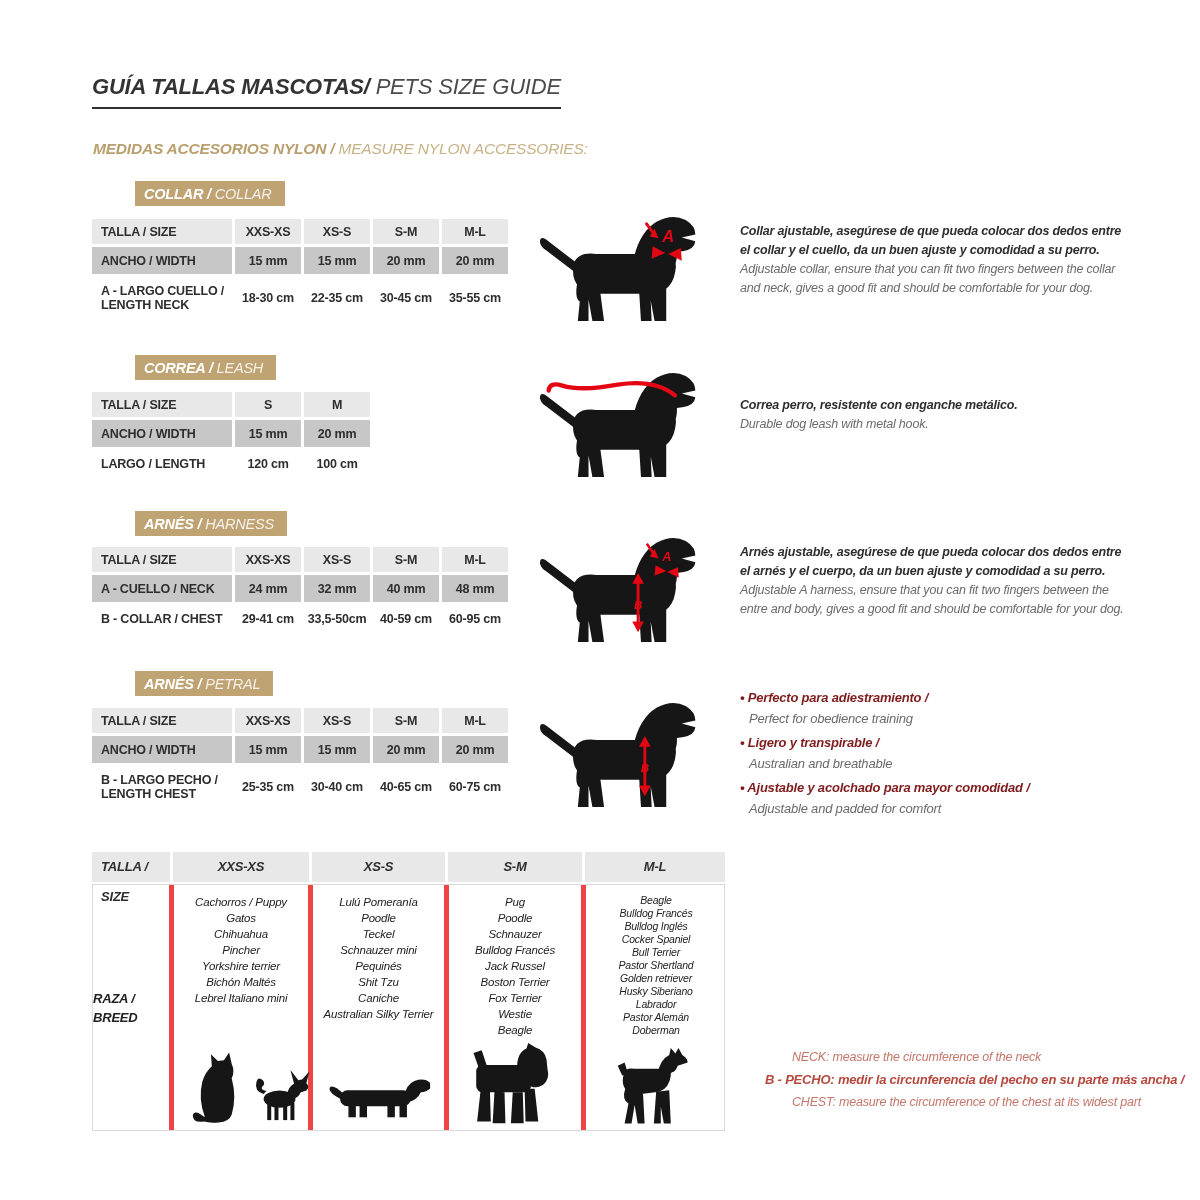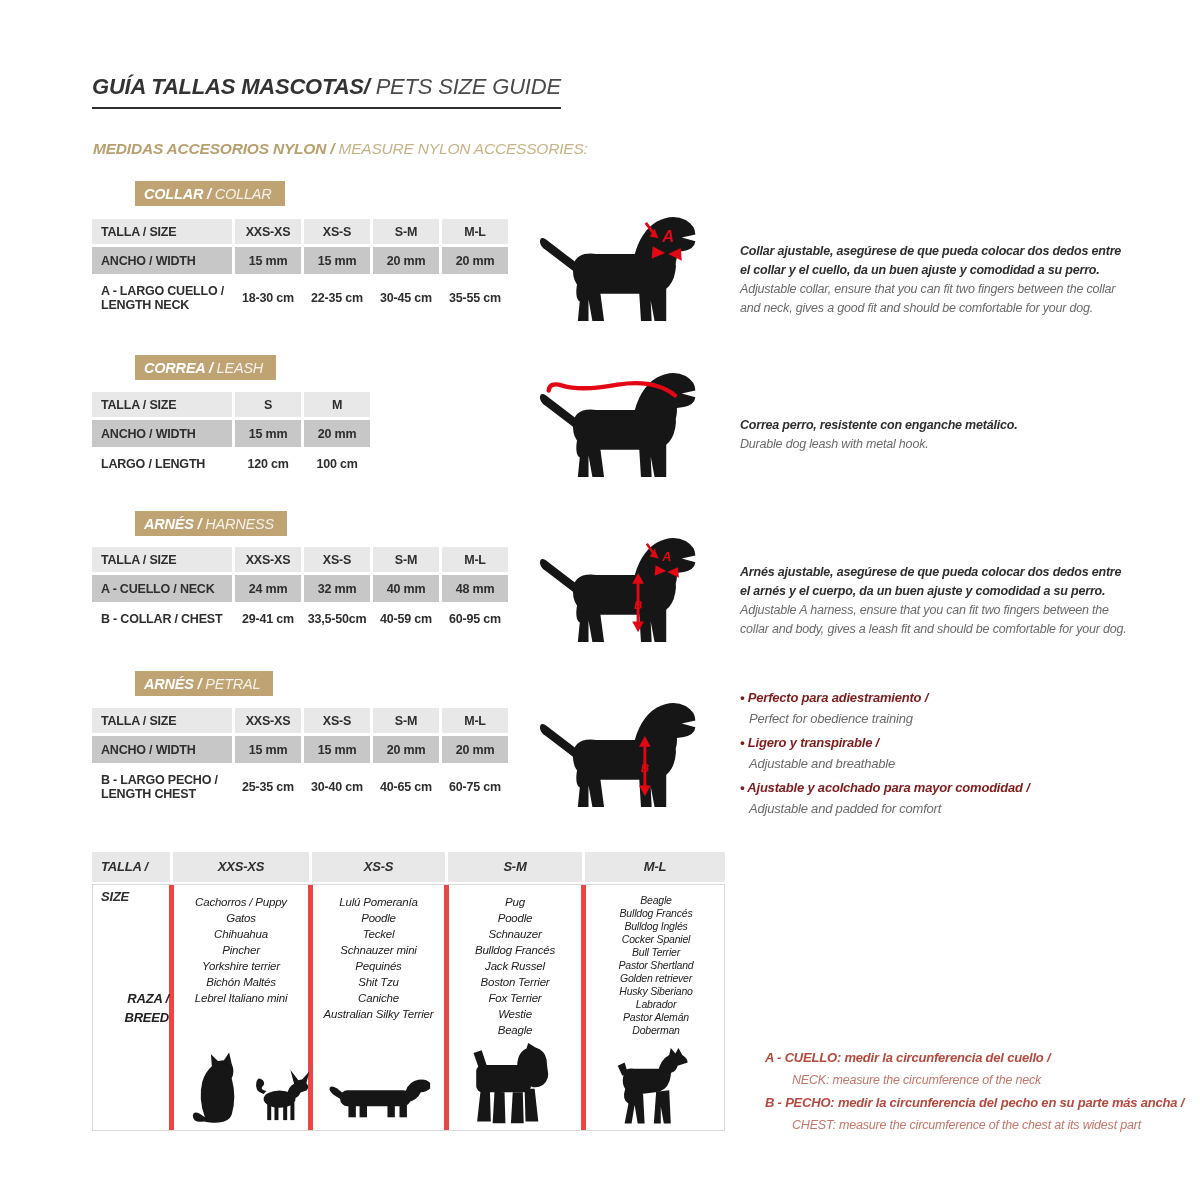--- a/index.html
+++ b/index.html
@@ -33,21 +33,21 @@
   .spec tr.r-gray td { background:#C7C7C7; height:23px; }
   .spec tr.r-white td { background:#ffffff; height:23px; }
   .spec tr.r-tall td { height:38px; }
 
   
   .dogbox { width:170px; height:115px; }
   .dogbox svg { width:100%; height:100%; display:block; }
   svg text { font-family:"Liberation Sans", sans-serif; }
 
   
-  .desc { left:740px; width:390px; font-size:12.5px;margin-top:20px; }
+  .desc { left:740px; width:390px; font-size:12.5px; }
   .desc-es { font-weight:bold; color:#2e2e2e; line-height:19px; }
   .desc-en { font-weight:normal; color:#6a6a6a; line-height:19px; }
 
   
   .bullets { left:740px; width:400px; font-size:13px; }
   .bullet-es { font-weight:bold; color:#7f1d1d; line-height:22px; }
   .bullet-es::before { content:"• "; }
   .bullet-en { color:#6a6a6a; line-height:20px; margin-left:9px; margin-bottom:3px; }
 
   
@@ -56,21 +56,21 @@
   .bh { background:#E8E8E8; height:30px; line-height:30px; font-weight:bold; font-size:13px;
         text-align:center; border-right:3px solid #fff; box-sizing:border-box; color:#2e2e2e; }
   .bh.first { text-align:left; padding-left:9px; }
   .bh.last { border-right:none; }
   .breed-body { display:grid; grid-template-columns:81px 139px 136px 137px 140px; height:247px;
         border:1px solid #D9D9D9; box-sizing:border-box; margin-top:2px; }
   .bcell { border-right:5px solid #ef4444; position:relative; padding-top:9px; text-align:center;
         font-size:11.5px; line-height:16px; color:#222; box-sizing:border-box; }
   .bcell.last { border-right:none; }
   .bcell.ml { font-size:10.5px; line-height:13px; }
-  .blabel { display:flex; flex-direction:column; justify-content:center; align-items:flex-end;
+  .blabel { display:flex; flex-direction:column; justify-content:center; align-items:flex-start;
         font-weight:bold; font-size:13px; padding-top:0; line-height:19px; }
   .blist { white-space:pre-line; }
   .sil { position:absolute; }
 
   
   .notes { left:765px; top:1046px; width:432px; }
   .note-bold { color:#B5493E; font-weight:bold; font-size:13px; line-height:23px; }
   .note-light { color:#C4766A; font-size:12.5px; line-height:22px; margin-left:27px; }
 </style>
 </head>
@@ -222,21 +222,21 @@
       <rect x="101.5" y="52" width="3" height="42"></rect>
       <polygon points="103,43 97,54 109,54"></polygon>
       <polygon points="103,104 97,93 109,93"></polygon>
       <text x="103" y="80" text-anchor="middle" font-size="12" font-weight="bold">B</text>
     </g>
   </svg>
 </div>
 
 <div class="abs desc" style="top:543px">
   <div class="desc-es">Arnés ajustable, asegúrese de que pueda colocar dos dedos entre el arnés y el cuerpo, da un buen ajuste y comodidad a su perro.</div>
-  <div class="desc-en">Adjustable A harness, ensure that you can fit two fingers between the collar and body, gives a leash fit and should be comfortable for your dog.</div>
+  <div class="desc-en">Adjustable A harness, ensure that you can fit two fingers between the entre and body, gives a good fit and should be comfortable for your dog.</div>
 </div>
 
 <div class="abs badge" style="top:671px">
   <span class="b-bold">ARNÉS /</span><span class="b-light"> PETRAL</span>
 </div>
 
 <table class="spec" style="left:89px; top:705px">
   <tbody>
       <tr class="r-head">
     <td class="c-label">TALLA / SIZE</td>
@@ -271,21 +271,21 @@
       <polygon points="110,103 104,92 116,92"></polygon>
       <text x="110" y="78" text-anchor="middle" font-size="12" font-weight="bold">B</text>
     </g>
   </svg>
 </div>
 
 <div class="abs bullets" style="top:687px">
   <div class="bullet-es">Perfecto para adiestramiento /</div>
   <div class="bullet-en">Perfect for obedience training</div>
   <div class="bullet-es">Ligero y transpirable /</div>
-  <div class="bullet-en">Adjustable and breathable</div>
+  <div class="bullet-en">Australian and breathable</div>
   <div class="bullet-es">Ajustable y acolchado para mayor comodidad /</div>
   <div class="bullet-en">Adjustable and padded for comfort</div>
 </div>
 
 <div class="abs breed">
   <div class="breed-head">
     <div class="bh first">TALLA /  SIZE</div>
     <div class="bh">XXS-XS</div>
     <div class="bh">XS-S</div>
     <div class="bh">S-M</div>
@@ -385,17 +385,16 @@
           <path d="M18,52 Q13,68 22,72 L17,98 L26,98 L30,74 L34,98 L43,98 L41,60 Z"></path>
           <path d="M58,57 L55,98 L64,98 L64,76 L68,98 L77,98 L75,55 Z"></path>
           <path d="M60,33 Q63,15 75,9 L77,0 L83,7 L87,0 L92,9 Q99,13 99,19 L86,23 Q84,30 78,32 Q72,44 61,44 Z"></path>
         </g>
       </svg>
     </div>
   </div>
 </div>
 
 <div class="abs notes">
-  <div class="note-bold">A - CUELLO: medir la circunferencia del cuello /</div>
   <div class="note-light">NECK: measure the circumference of the neck</div>
   <div class="note-bold">B - PECHO: medir la circunferencia del pecho en su parte más ancha /</div>
   <div class="note-light">CHEST: measure the circumference of the chest at its widest part</div>
 </div>
 
 </body></html>

